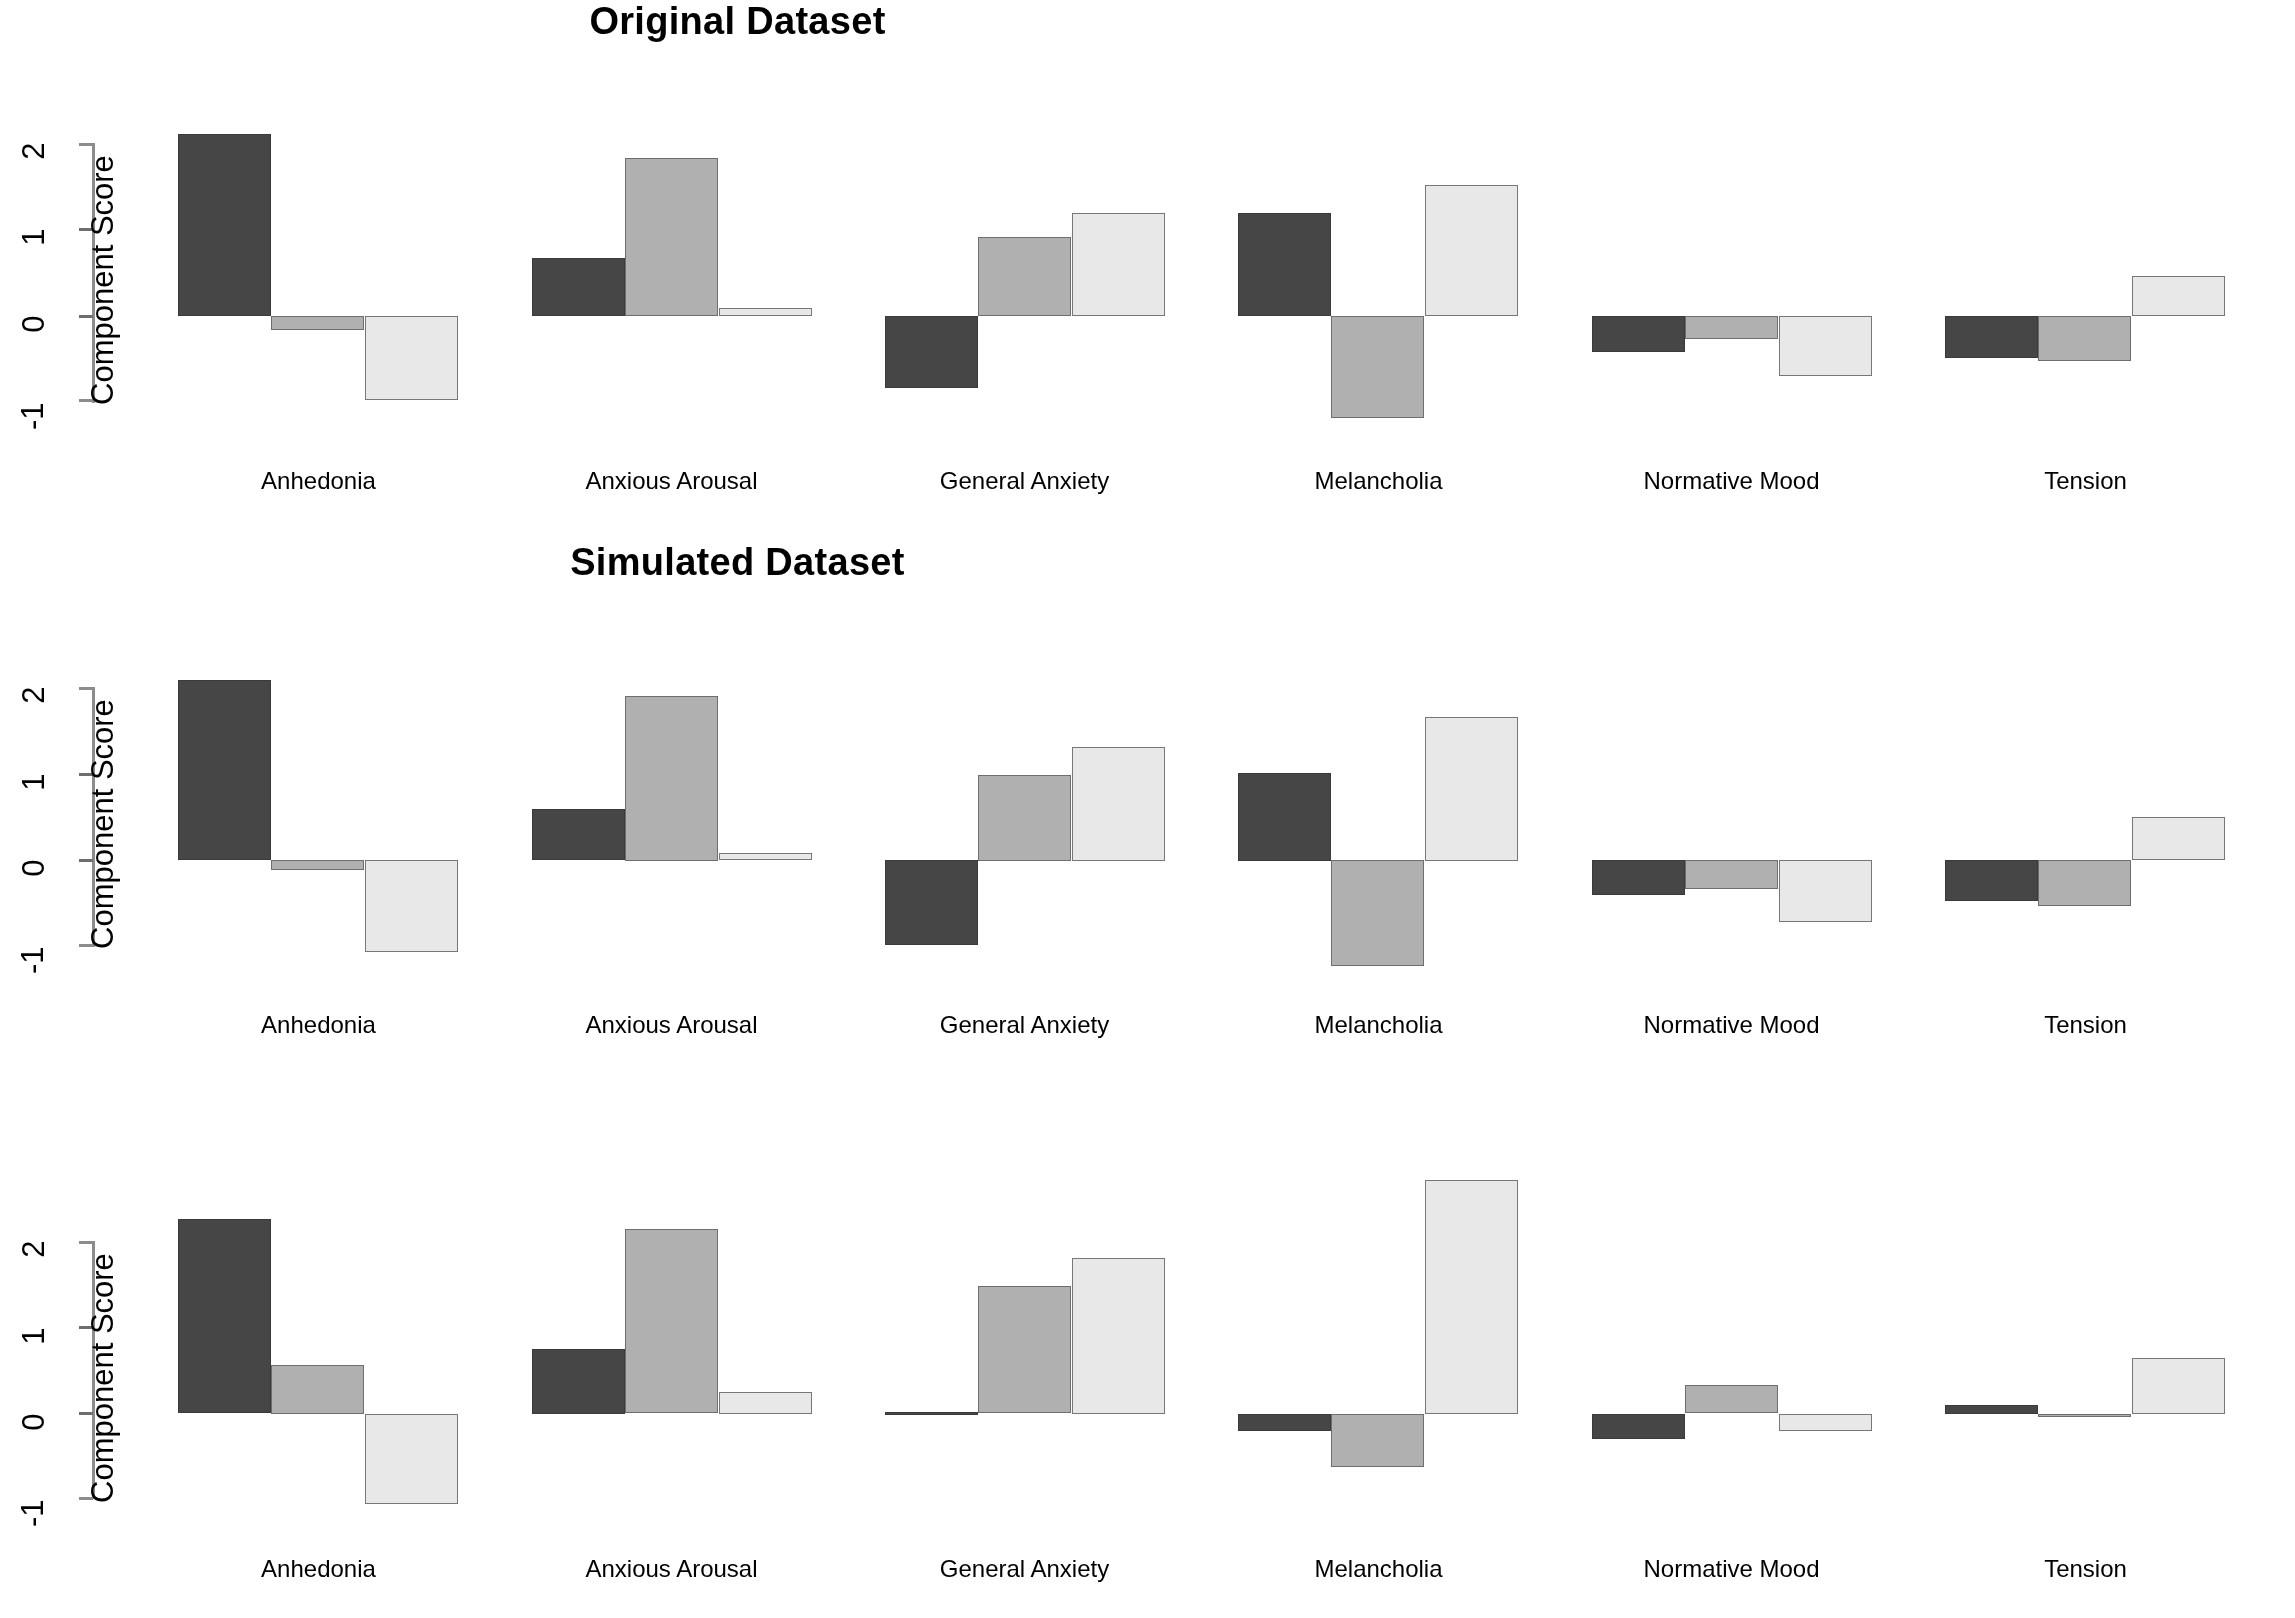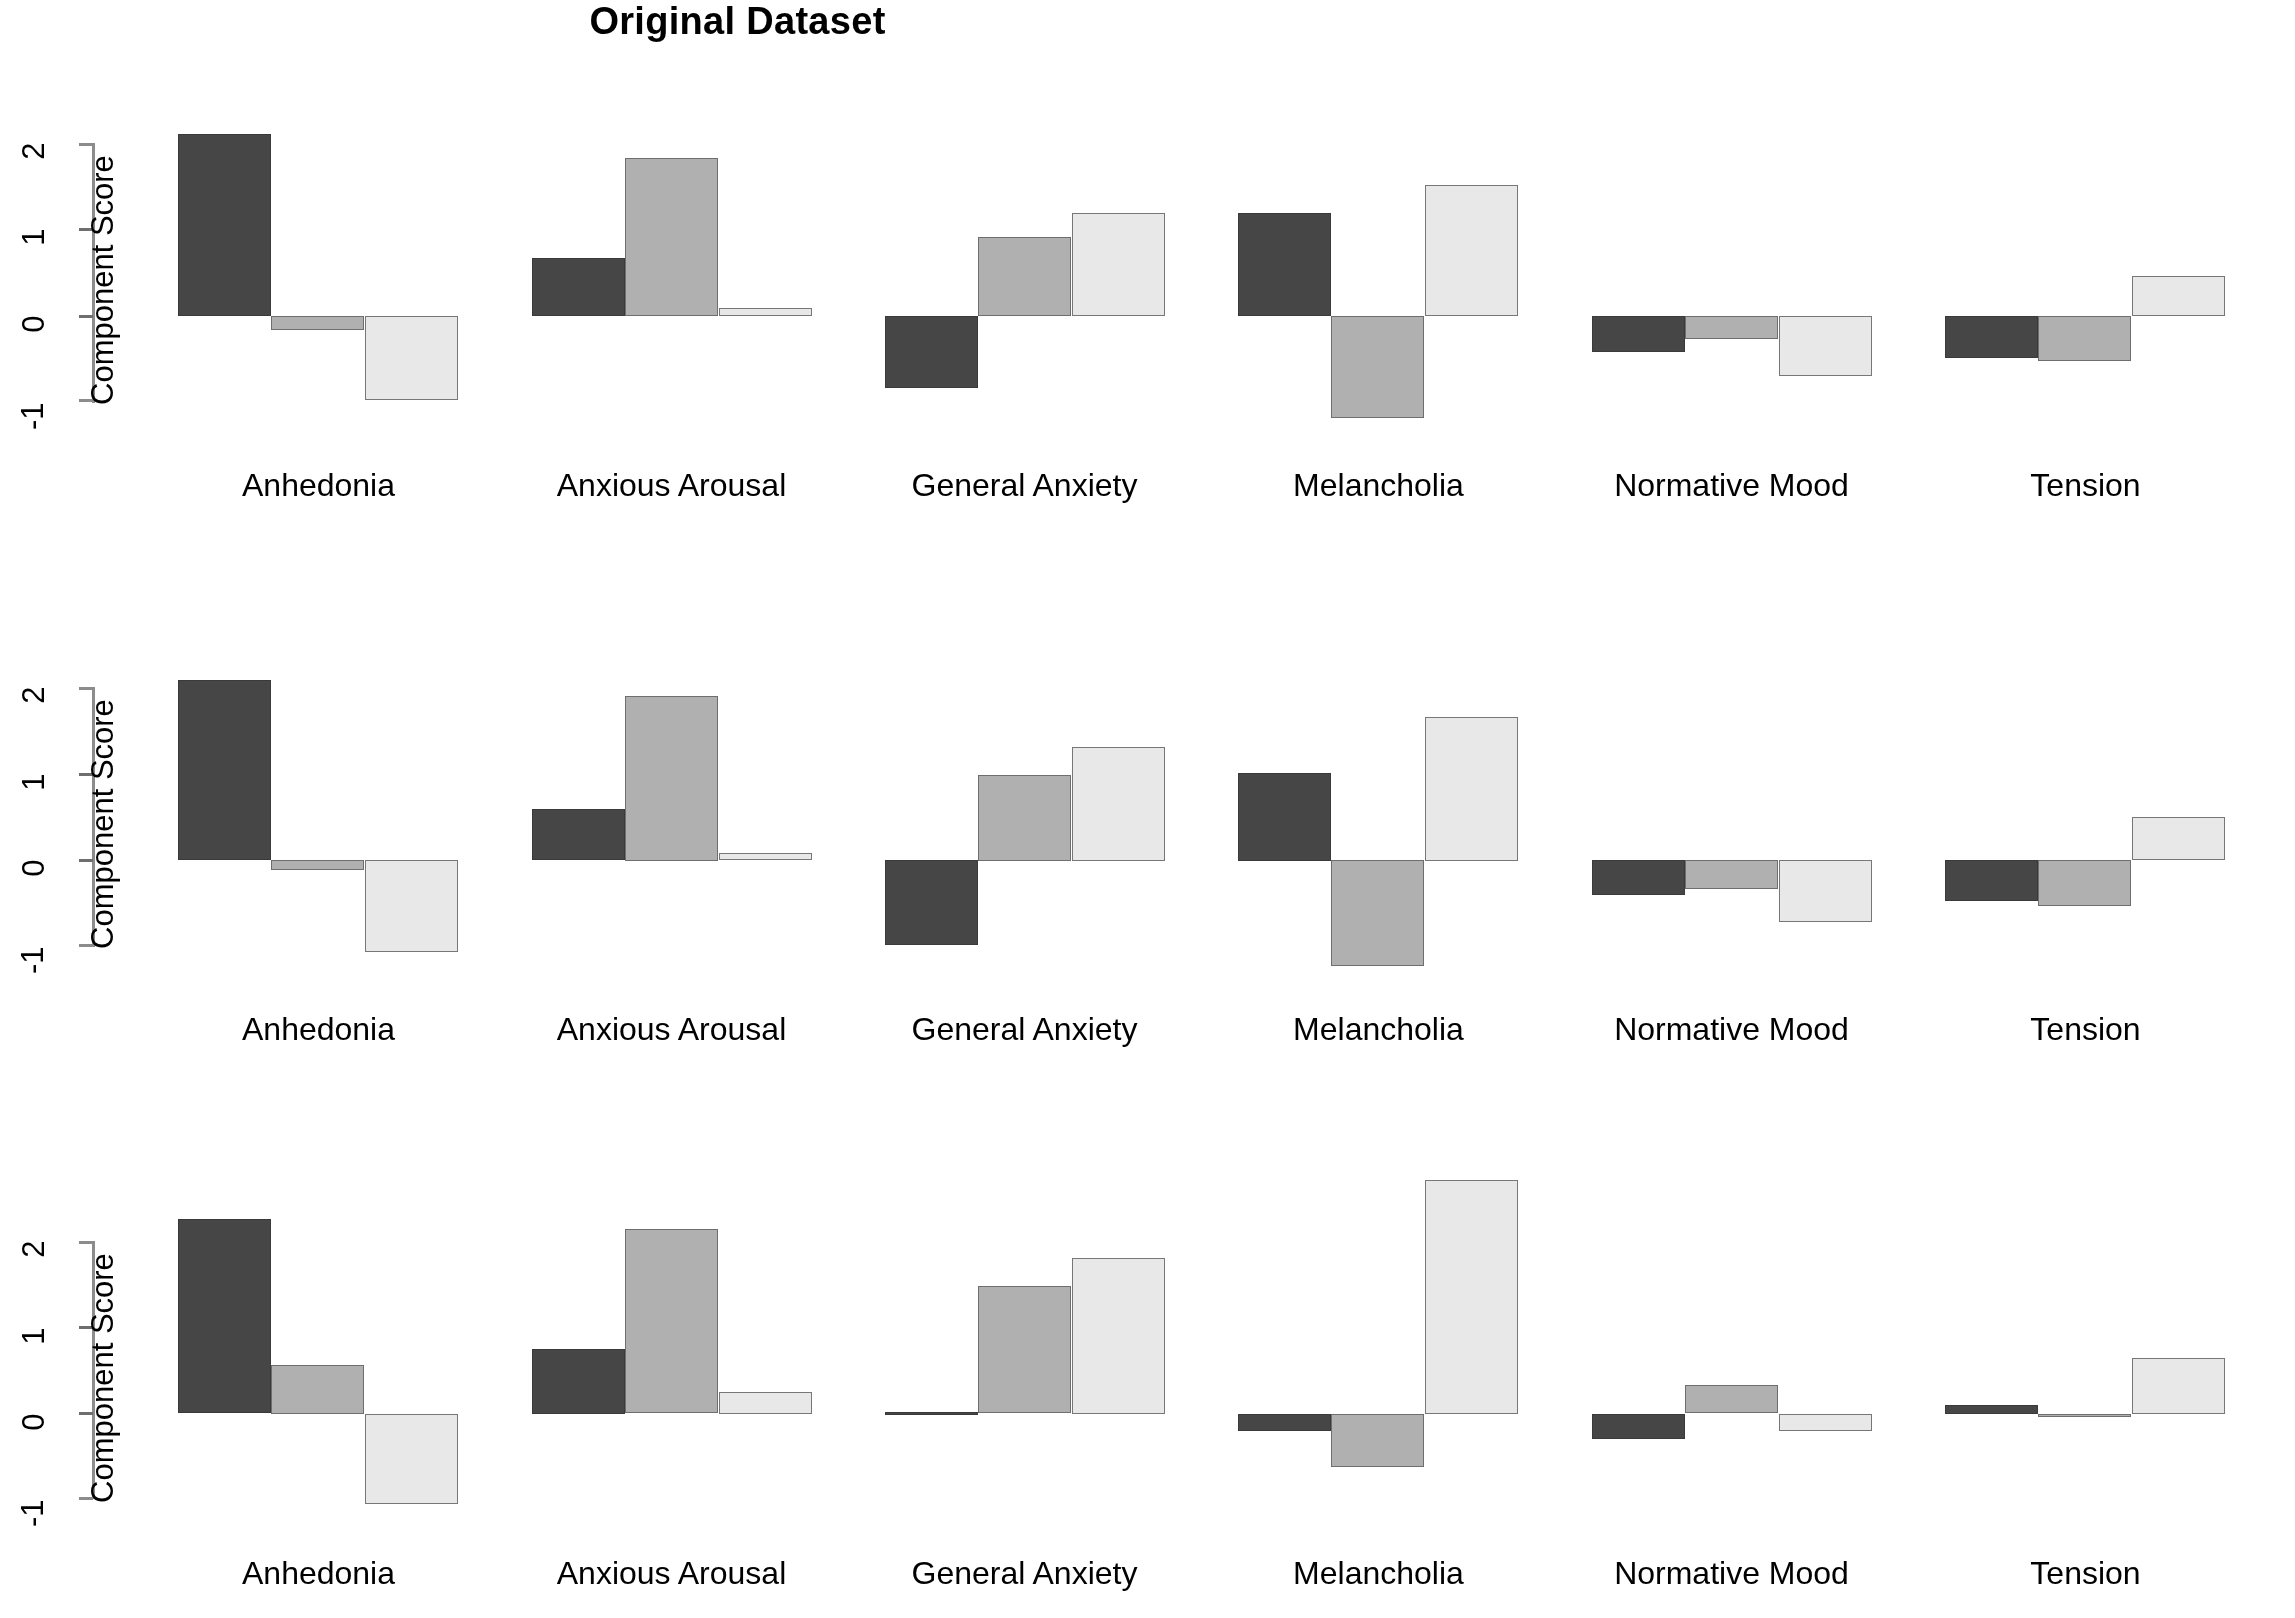--- a/index.html
+++ b/index.html
@@ -41,21 +41,21 @@
     transform-origin:0 0;
   }
   .group{position:absolute;top:0;bottom:0;}
   .bar{position:absolute;box-sizing:border-box;border:1.2px solid #707070;}
   .bar.s0{background:#464646;border-color:#3a3a3a;}
   .bar.s1{background:#b0b0b0;border-color:#6e6e6e;}
   .bar.s2{background:#e8e8e8;border-color:#777777;}
   .cat-label{
     position:absolute;
     text-align:center;
-    font-size:32px;
+    font-size:24px;
     white-space:nowrap;
   }
 </style>
 </head>
 <body>
 
 <div class="figure">
     <div class="panel" style="top: 0px; height: 1618px;">
       <div class="panel-title" style="top: 0px;">Original Dataset</div>
       <div class="axis" style="left: 65px; top: 0px;">
@@ -101,20 +101,21 @@
       </div>
       <div class="cat-label" style="left: 1524px; width: 415px; top: 467px;">Normative Mood</div>
       <div class="group" style="left: 1945px; width: 280px; top: 0px; height: 1618px;">
         <div class="bar s0" style="left: 0px; width: 93px; top: 316px; height: 42px;"></div>
         <div class="bar s1" style="left: 93px; width: 93px; top: 316px; height: 45px;"></div>
         <div class="bar s2" style="left: 187px; width: 93px; top: 276px; height: 40px;"></div>
       </div>
       <div class="cat-label" style="left: 1878px; width: 415px; top: 467px;">Tension</div>
     </div>
     <div class="panel" style="top: 0px; height: 1618px;">
+      <div class="panel-title" style="top: 541px;">Simulated Dataset</div>
       <div class="axis" style="left: 65px; top: 0px;">
         <div class="axis-line" style="top: 687px; height: 260px;"></div>
         <div class="axis-cap" style="top: 687px;"></div>
         <div class="axis-cap" style="top: 944px;"></div>
         <div class="tick-label" style="top: 931px;">-1</div>
         <div class="axis-tick" style="top: 859px;"></div>
         <div class="tick-label" style="top: 844px;">0</div>
         <div class="axis-tick" style="top: 773px;"></div>
         <div class="tick-label" style="top: 758px;">1</div>
         <div class="tick-label" style="top: 671px;">2</div>

